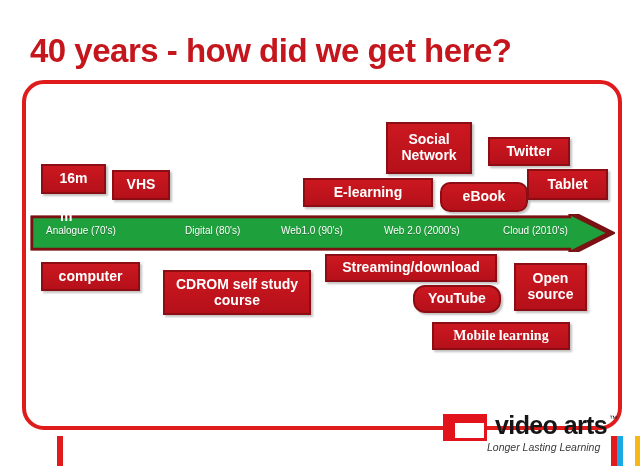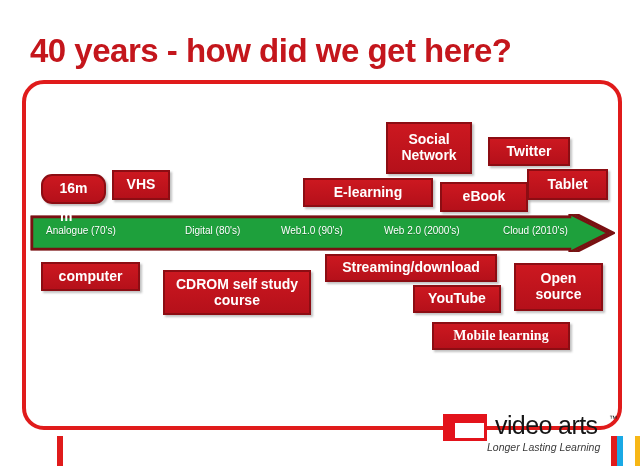--- a/index.html
+++ b/index.html
@@ -157,21 +157,21 @@
     height: 17px;
     background: #ffffff;
     border: 1px solid #e3131b;
     box-sizing: border-box;
   }
   #logo-word {
     position: absolute;
     left: 52px;
     top: 1px;
     font-size: 25px;
-    font-weight: normal;
+    font-weight: bold;
     color: #161616;
     letter-spacing: -0.6px;
     white-space: nowrap;
   }
   #logo-tm {
     position: absolute;
     left: 166px;
     top: 4px;
     font-size: 8px;
     color: #161616;
@@ -208,55 +208,55 @@
     </svg>
     <span class="tl-label" style="left:16px;  top:11px;">Analogue (70's)</span>
     <span class="tl-label" style="left:155px; top:11px;">Digital (80's)</span>
     <span class="tl-label" style="left:251px; top:11px;">Web1.0 (90's)</span>
     <span class="tl-label" style="left:354px; top:11px;">Web 2.0 (2000's)</span>
     <span class="tl-label" style="left:473px; top:11px;">Cloud (2010's)</span>
   </div>
 
   <div id="stray-m">m</div>
 
-  <div class="box big" style="left:41px;  top:174px; width:65px;  height:30px;border-radius:11px;">
+  <div class="box big" style="left:41px;  top:164px; width:65px;  height:30px;">
     <span>16m</span>
   </div>
   <div class="box big" style="left:112px; top:170px; width:58px;  height:30px;">
     <span>VHS</span>
   </div>
   <div class="box big" style="left:303px; top:178px; width:130px; height:29px;">
     <span>E-learning</span>
   </div>
   <div class="box big" style="left:386px; top:122px; width:86px;  height:52px;">
     <span>Social Network</span>
   </div>
-  <div class="box big" style="left:440px; top:182px; width:88px;  height:30px;">
+  <div class="box big" style="left:440px; top:182px; width:88px;  height:30px;border-radius:10px;">
     <span>eBook</span>
   </div>
   <div class="box big" style="left:488px; top:137px; width:82px;  height:29px;">
     <span>Twitter</span>
   </div>
   <div class="box big" style="left:527px; top:169px; width:81px;  height:31px;">
     <span>Tablet</span>
   </div>
 
   <div class="box big" style="left:41px;  top:262px; width:99px;  height:29px;">
     <span>computer</span>
   </div>
   <div class="box big" style="left:163px; top:270px; width:148px; height:45px;">
     <span>CDROM self study course</span>
   </div>
   <div class="box big" style="left:325px; top:254px; width:172px; height:28px;">
     <span>Streaming/download</span>
   </div>
-  <div class="box big" style="left:413px; top:285px; width:88px;  height:28px;">
+  <div class="box big" style="left:413px; top:285px; width:88px;  height:28px;border-radius:12px;">
     <span>YouTube</span>
   </div>
-  <div class="box big" style="left:514px; top:263px; width:89px;  height:48px;">
+  <div class="box big" style="left:514px; top:263px; width:73px;  height:48px;">
     <span>Open source</span>
   </div>
   <div class="box big" style="left:432px; top:322px; width:138px; height:28px;font-family:Liberation Serif, serif;">
     <span>Mobile learning</span>
   </div>
 
   <div id="logo">
     <div id="logo-mark">
       <div id="logo-mark-inner"></div>
     </div>

